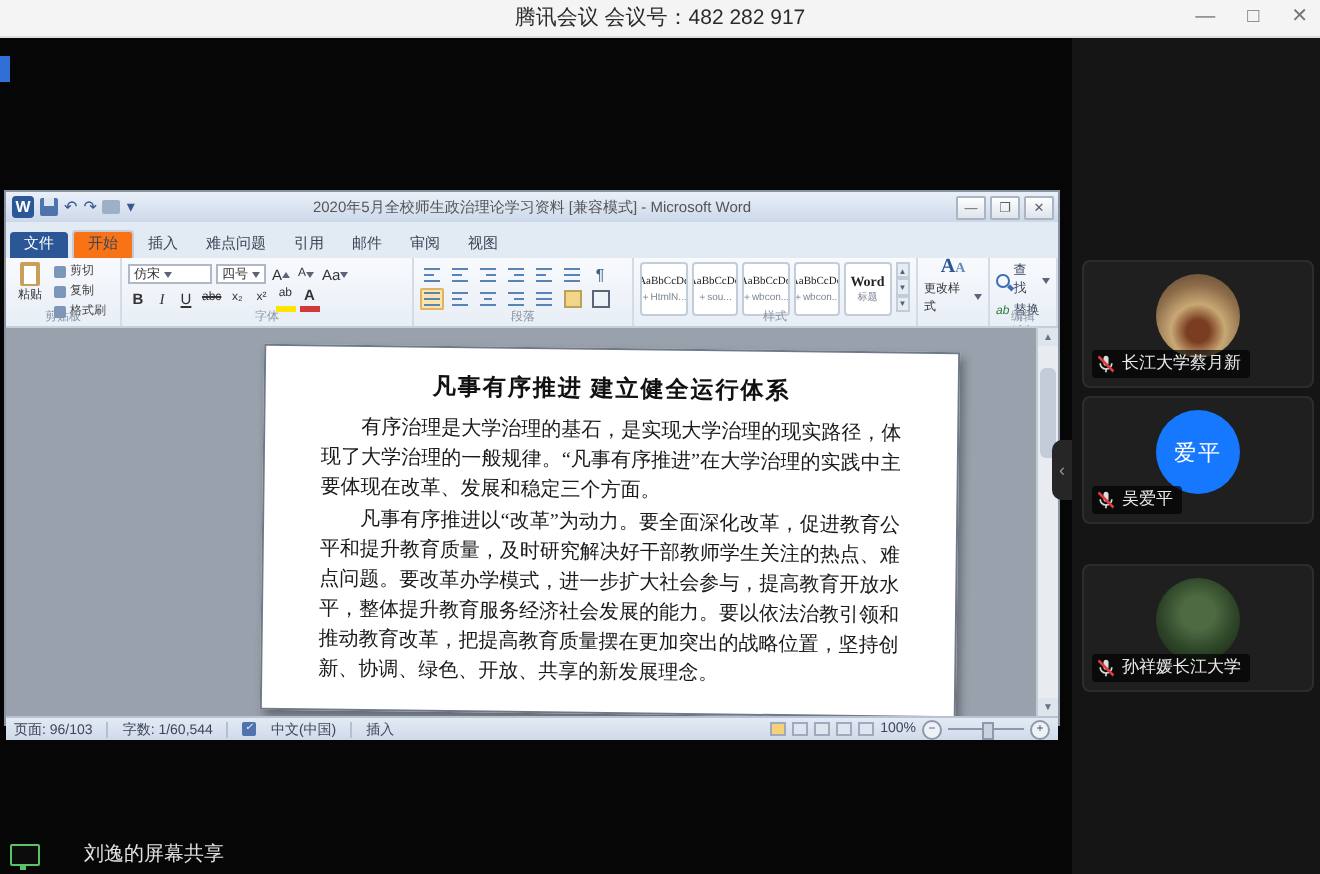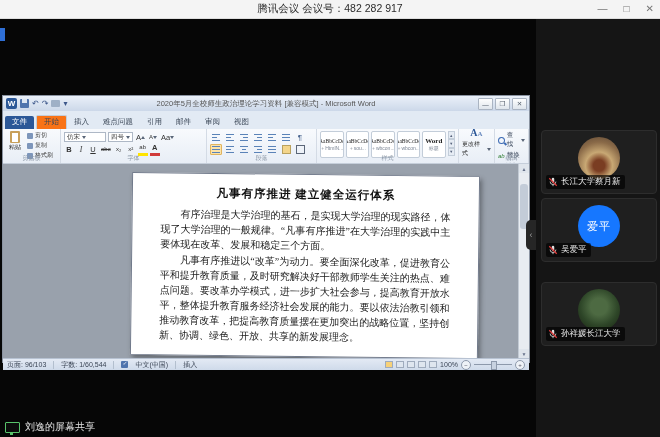--- a/index.html
+++ b/index.html
@@ -8,21 +8,21 @@
   
   .tm-titlebar{position:absolute;top:0;left:0;width:660px;height:18px;background:#f4f4f4;
     border-bottom:1px solid #ddd;display:flex;align-items:center;justify-content:center;
     font-size:10.5px;color:#2b2b2b;z-index:40;}
   .tm-controls{position:absolute;right:6px;top:0;height:18px;display:flex;align-items:center;gap:16px;
     color:#777;font-size:10px;}
   .tm-controls span{cursor:default;line-height:10px;}
   
   .share{position:absolute;left:0;top:18px;width:536px;height:419px;background:#060606;}
   .blue-chip{position:absolute;left:0;top:10px;width:5px;height:13px;background:#2f6fd6;}
-  .share-label{position:absolute;left:5px;bottom:3px;display:flex;align-items:center;gap:5px;
+  .share-label{position:absolute;left:5px;bottom:3px;display:flex;align-items:center;gap:22px;
     color:#e0e0e0;font-size:10px;}
   .mon{width:13px;height:9px;border:1px solid #58c36a;border-radius:1px;position:relative;background:#0c0c0c;}
   .mon:after{content:"";position:absolute;left:4px;bottom:-3px;width:3px;height:3px;background:#58c36a;}
   
   .word{position:absolute;left:2px;top:77px;width:528px;height:268px;box-sizing:border-box;
     border:1px solid #8a93a1;background:#eef2f8;font-family:"Liberation Sans",sans-serif;}
   .word-tb{height:15px;background:linear-gradient(#eaf0f9,#ccd8e9);position:relative;
     display:flex;align-items:center;padding:0 3px;}
   .qat{display:flex;align-items:center;gap:3px;z-index:2;}
   .w-logo{width:11px;height:11px;background:#2b5797;color:#fff;font-size:8px;font-weight:bold;

